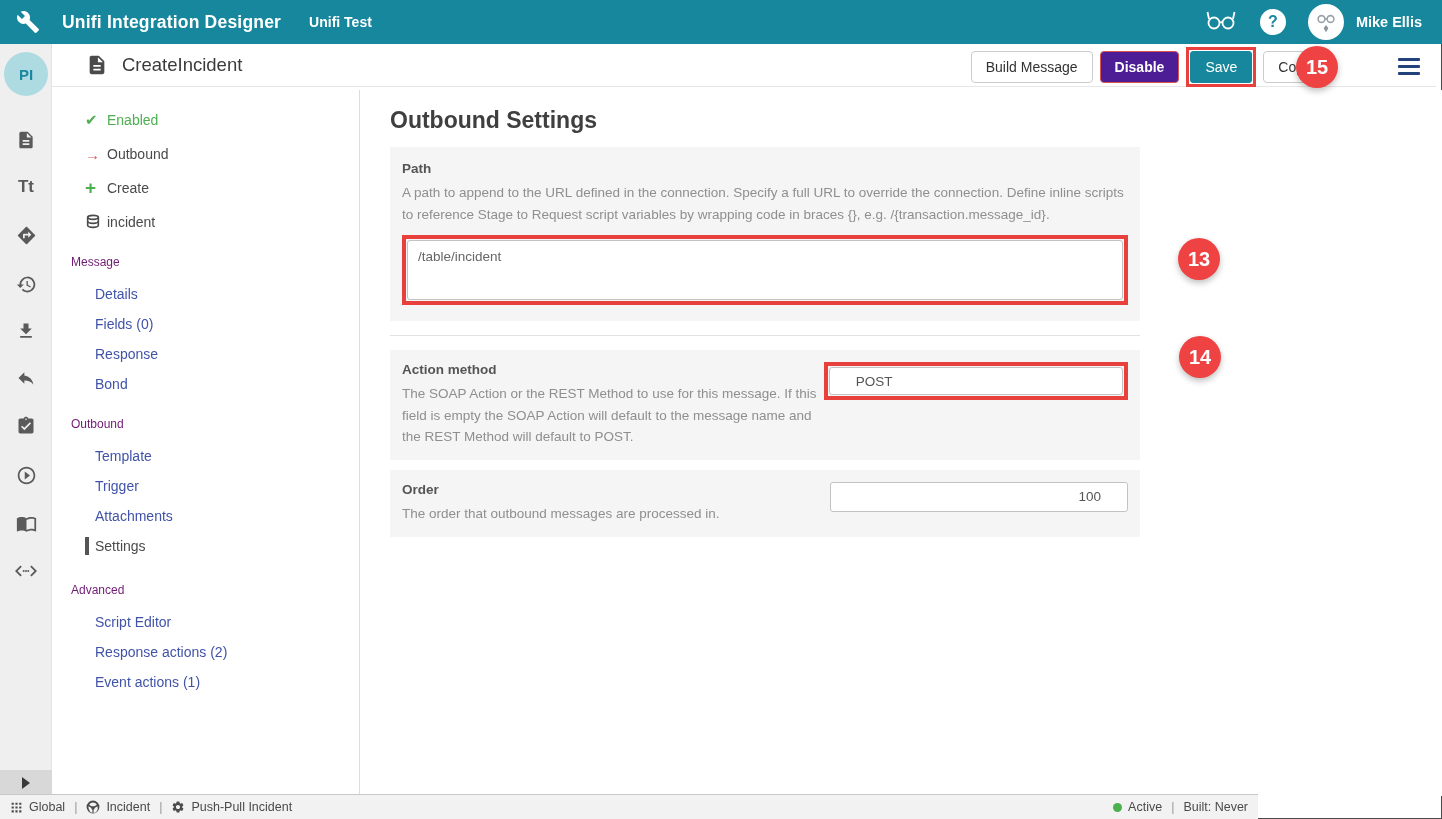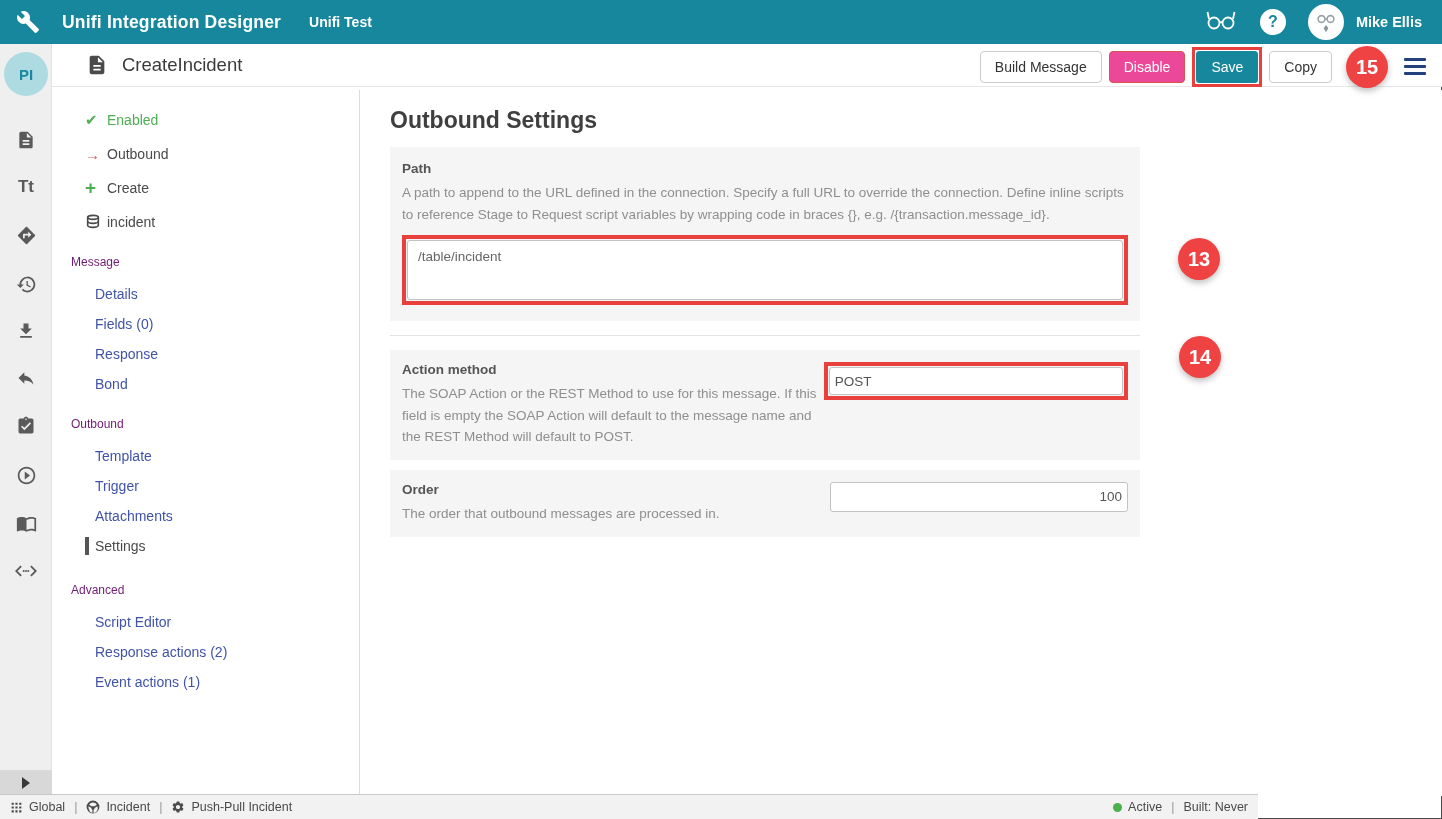--- a/index.html
+++ b/index.html
@@ -14,28 +14,28 @@
   .tb-title { margin-left:22px; font-size:17.5px; font-weight:700; letter-spacing:.2px; }
   .tb-env { margin-left:28px; font-size:14px; font-weight:600; }
   .tb-right { margin-left:auto; display:flex; align-items:center; gap:22px; padding-right:20px; }
   .tb-help { width:26px; height:26px; border-radius:50%; background:#fff; color:#16879C;
              font-weight:700; font-size:16px; display:flex; align-items:center; justify-content:center; }
   .tb-avatar { width:36px; height:36px; border-radius:50%; background:#fff; display:flex;
                align-items:center; justify-content:center; overflow:hidden; }
   .tb-user { font-size:14.5px; font-weight:600; margin-left:-10px; }
 
   
-  .header { position:absolute; left:52px; top:44px; right:0; height:43px; background:#fff;
+  .header { position:absolute; left:52px; top:44px; right:6px; height:43px; background:#fff;
             border-bottom:1px solid #e7e7e7; display:flex; align-items:center; }
   .hd-doc { margin-left:34px; display:flex; }
   .hd-title { margin-left:14px; font-size:18.5px; font-weight:500; color:#3b3b3b; }
   .hbtns { position:absolute; right:110px; top:0; height:46px; display:flex; align-items:center; gap:7px; }
   .btn { font-family:inherit; font-size:14px; padding:7px 14px; border-radius:4px; cursor:pointer;
          border:1px solid #ccc; background:#fff; color:#333; }
-  .btn-danger { background:#ec4899; border-color:#D9534F; color:#fff; }
+  .btn-danger { background:#4c1d95; border-color:#D9534F; color:#fff;font-weight:bold; }
   .btn-save { background:#16879C; border-color:#16879C; color:#fff; border-radius:3px; }
   .savewrap { border:3px solid #E8403D; padding:1px; display:flex; }
   .burger { position:absolute; right:16px; top:14px; width:22px; cursor:pointer; }
   .burger i { display:block; height:3px; background:#23427B; margin-bottom:4px; border-radius:1px; }
 
   
   .iconrail { position:absolute; left:0; top:44px; width:52px; height:752px; background:#EFEFEF;
               border-right:1px solid #e2e2e2; }
   .pi { position:absolute; left:4px; top:8px; width:44px; height:44px; border-radius:50%;
         background:#AEDBE1; color:#1B87A0; font-weight:700; font-size:15px;
@@ -74,32 +74,32 @@
   .fdesc { font-size:13.5px; color:#8F8F8F; line-height:1.6; margin-top:6px; }
   .redbox { border:4px solid #E8403D; padding:1px; margin-top:10px; }
   .path-input { display:block; width:100%; height:60px; border:1px solid #c3c3c3; border-radius:3px;
                 padding:8px 10px; font-family:inherit; font-size:13.5px; color:#666; resize:none; background:#fff; }
   hr.sep { width:750px; border:none; border-top:1px solid #e2e2e2; margin:14px 0; }
   .row { display:flex; padding:12px; }
   .fleft { width:430px; }
   .fright { margin-left:auto; width:310px; }
   .fright .redbox { margin-top:0; }
   .mini-input { display:block; width:100%; height:28px; border:1px solid #c3c3c3; border-radius:3px;
-                padding:0 5px; font-family:inherit; font-size:13.5px; color:#555; background:#fff; }
+                padding:0 26px; font-family:inherit; font-size:13.5px; color:#555; background:#fff; }
   .p-order { margin-top:10px; }
   .order-col { margin-left:auto; width:300px; }
   .order-input { height:30px; text-align:right; }
 
   
   .anno { position:absolute; width:42px; height:42px; border-radius:50%; background:#EE4342;
           color:#fff; font-size:20px; font-weight:700; display:flex; align-items:center;
           justify-content:center; box-shadow:0 3px 6px rgba(0,0,0,.25); z-index:5; }
   .a13 { left:1178px; top:238px; }
   .a14 { left:1179px; top:336px; }
-  .a15 { left:1346px; top:46px; }
+  .a15 { left:1296px; top:46px; }
 
   
   .statusbar { position:absolute; left:0; bottom:0; width:1258px; height:23px; background:#F2F2F2;
                border-top:1px solid #c9c9c9; display:flex; align-items:center; padding:12px 10px;
                font-size:12.5px; color:#4a4a4a; gap:6px; }
   .sb-ic { display:inline-flex; }
   .sb-ic svg { fill:#4a4a4a; }
   .sb-sep { color:#999; margin:0 3px; }
   .sb-right { margin-left:auto; display:flex; align-items:center; gap:6px; }
   .dot { width:9px; height:9px; border-radius:50%; background:#4CAF50; display:inline-block; }

